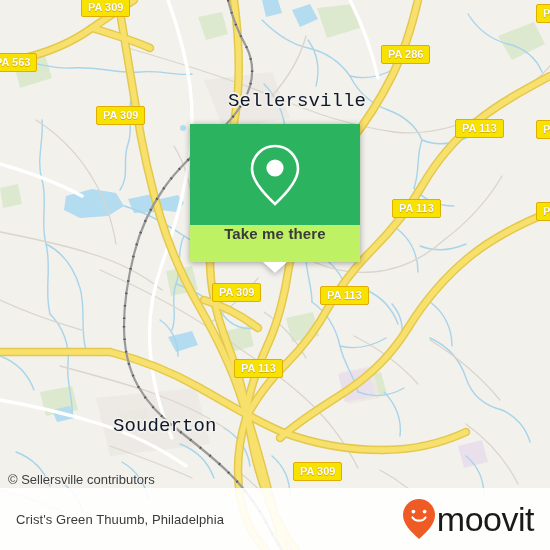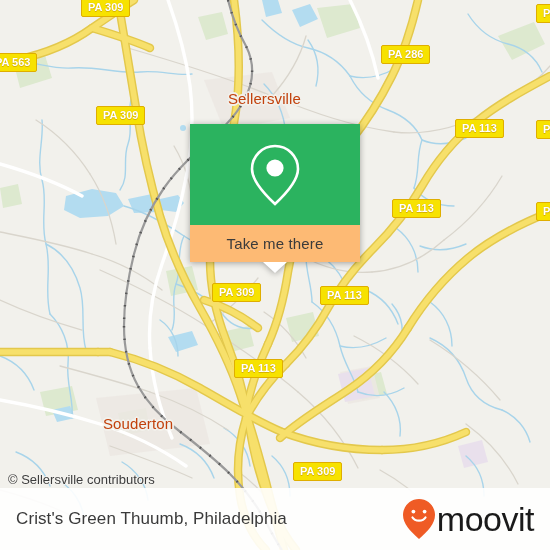--- a/index.html
+++ b/index.html
@@ -26,23 +26,23 @@
     position: absolute;
     left: 0; top: 0;
     width: 550px;
     height: 550px;
   }
   #map-svg { display: block; }
 
   
   .place-label {
     position: absolute;
-    color: #c2410c;
-    font-size: 15px;
-    font-family: Liberation Sans, sans-serif;
+    color: #0f172a;
+    font-size: 19px;
+    font-family: Liberation Mono, monospace;
     white-space: nowrap;
     text-shadow:
       1.6px 0 #f2f1ec, -1.6px 0 #f2f1ec, 0 1.6px #f2f1ec, 0 -1.6px #f2f1ec,
       1.2px 1.2px #f2f1ec, -1.2px 1.2px #f2f1ec, 1.2px -1.2px #f2f1ec, -1.2px -1.2px #f2f1ec;
     letter-spacing: .1px;
   }
 
   
   .shield {
     position: absolute;
@@ -70,24 +70,25 @@
   }
   #popup-head {
     height: 101px;
     background: #2bb35f;
     display: flex;
     align-items: center;
     justify-content: center;
   }
   #popup-body {
     height: 37px;
-    background: #fdba74;
+    background: #bef264;
     display: flex;
-    align-items: center;
+    align-items: flex-start;
     justify-content: center;
+    font-weight: bold;
   }
   #popup-label {
     color: #3b3b3b;
     font-size: 15px;
     font-family: "Liberation Sans", sans-serif;
     letter-spacing: .15px;
   }
   #popup-tail {
     position: absolute;
     left: 50%;
@@ -108,21 +109,21 @@
     height: 62px;
     background: rgba(255,255,255,.9);
     display: flex;
     align-items: center;
     justify-content: space-between;
     padding: 0 16px;
     box-sizing: border-box;
   }
   #footer-title {
     color: #3a3a3a;
-    font-size: 17px;
+    font-size: 13px;
     font-family: "Liberation Sans", sans-serif;
     letter-spacing: .1px;
   }
   #moovit-logo {
     display: flex;
     align-items: center;
     gap: 1px;
   }
   #moovit-word {
     color: #1a1a1a;
@@ -345,21 +346,21 @@
                  C 196 444, 214 458, 230 474 C 244 488, 256 504, 266 522
                  C 272 534, 278 544, 282 550" stroke="#9a9a9a" stroke-width="2.2"></path>
         <path d="M124 326 C 124 348, 128 368, 138 386 C 148 404, 162 418, 178 430
                  C 196 444, 214 458, 230 474 C 244 488, 256 504, 266 522
                  C 272 534, 278 544, 282 550" stroke="#575757" stroke-width="2.4" stroke-dasharray="1.5 11"></path>
       </g>
     </svg>
   </div>
 
   <div class="place-label" style="left:228px; top:90px;">Sellersville</div>
-  <div class="place-label" style="left:103px; top:415px;">Souderton</div>
+  <div class="place-label" style="left:113px; top:415px;">Souderton</div>
 
   <div class="shield" style="left:81px; top:-2px;">PA 309</div>
   <div class="shield" style="left:-12px; top:53px;">PA 563</div>
   <div class="shield" style="left:96px; top:106px;">PA 309</div>
   <div class="shield" style="left:381px; top:45px;">PA 286</div>
   <div class="shield" style="left:455px; top:119px;">PA 113</div>
   <div class="shield" style="left:392px; top:199px;">PA 113</div>
   <div class="shield" style="left:212px; top:283px;">PA 309</div>
   <div class="shield" style="left:320px; top:286px;">PA 113</div>
   <div class="shield" style="left:234px; top:359px;">PA 113</div>

